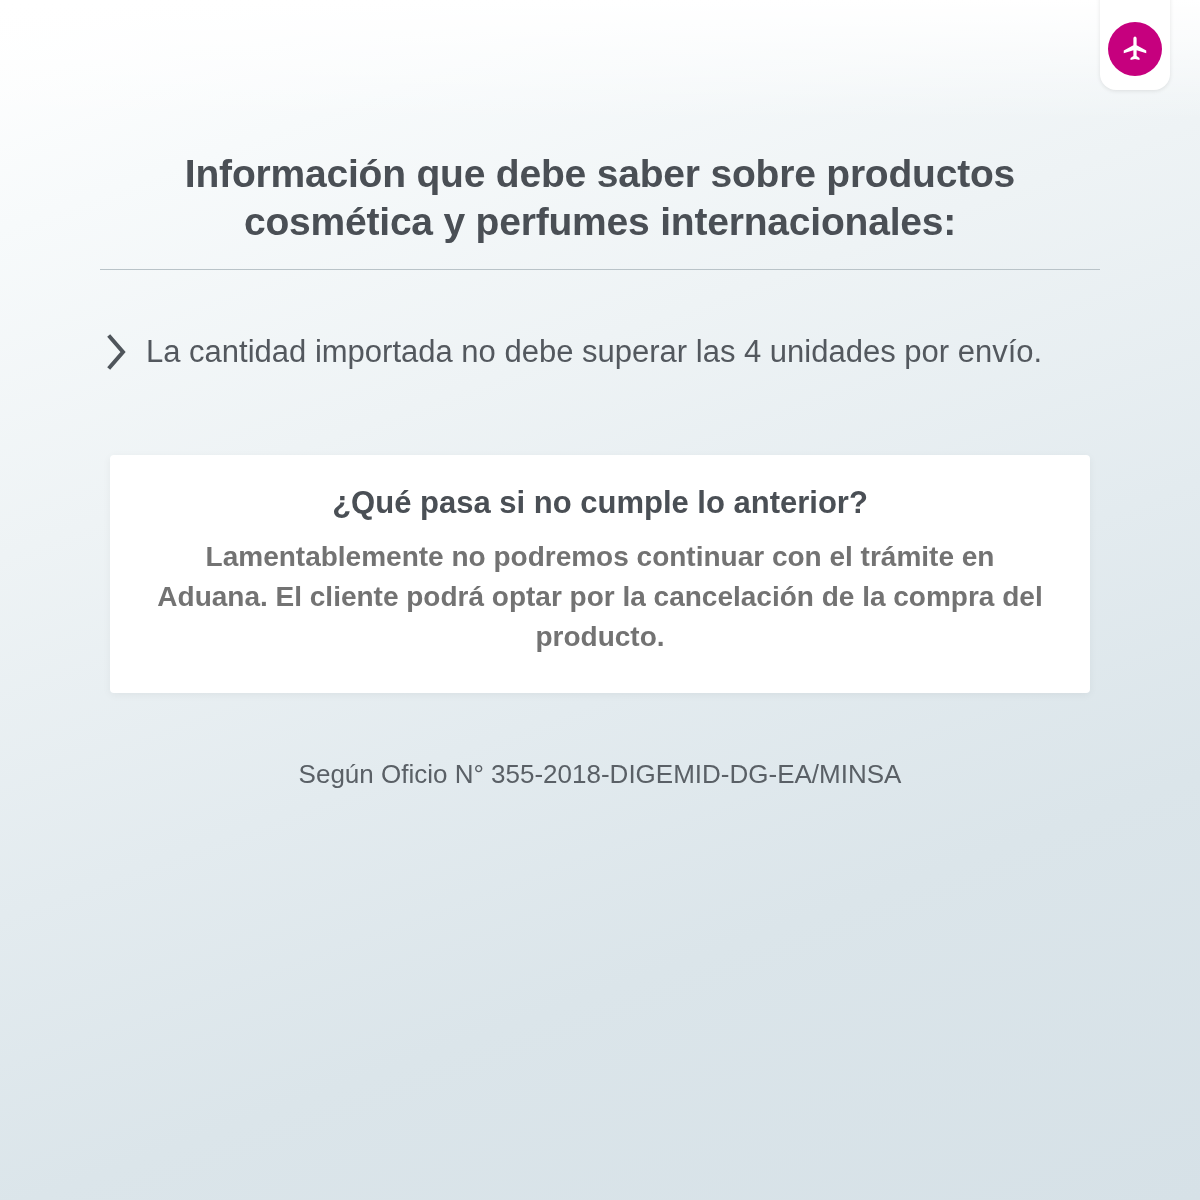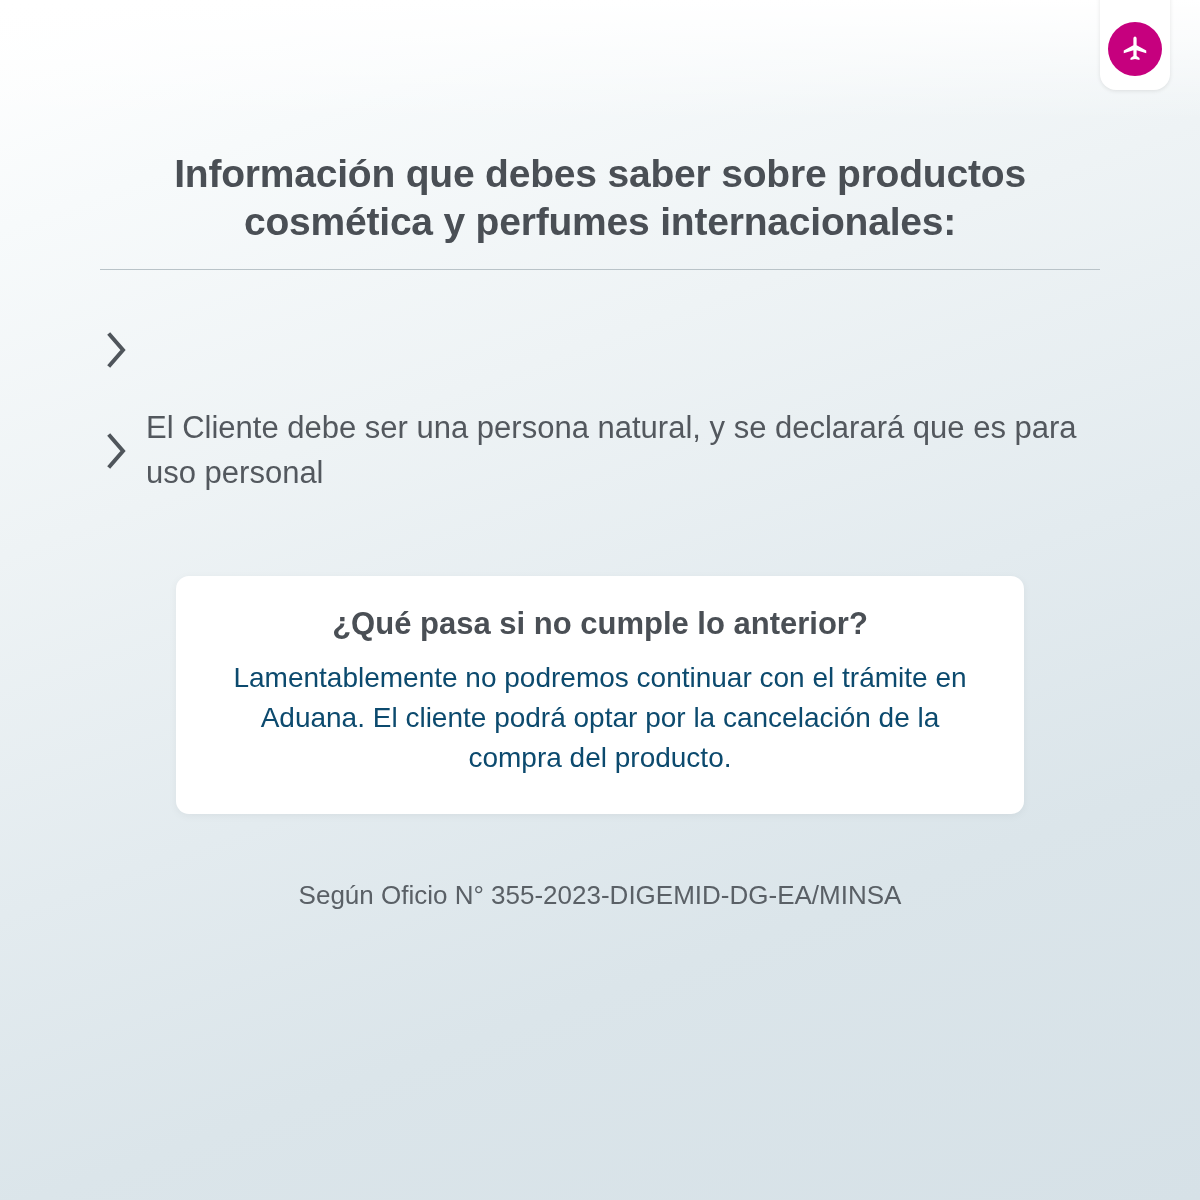--- a/index.html
+++ b/index.html
@@ -117,40 +117,40 @@
     font-size: 31px;
     line-height: 1.45;
     color: #53585e;
     font-weight: 400;
     max-width: 960px;
   }
 
   .panel {
     margin: 0 auto;
     margin-top: 80px;
-    width: 848px;
+    width: 980px;
     background: #ffffff;
-    border-radius: 13px;
+    border-radius: 4px;
     padding: 30px 40px 36px 40px;
     box-sizing: border-box;
     box-shadow: 0 2px 8px rgba(0,0,0,0.05);
     text-align: center;
   }
   .panel-title {
     margin: 0 0 16px 0;
     font-size: 31px;
     font-weight: 700;
     color: #4a4f55;
   }
   .panel-body {
     margin: 0;
     font-size: 28px;
     line-height: 1.43;
-    color: #0c4a6e;
-    font-weight: 400;
+    color: #737373;
+    font-weight: 700;
   }
 
   .footnote {
     margin-top: 66px;
     text-align: center;
     font-size: 26px;
     color: #5a6066;
     font-weight: 400;
   }
 </style>
@@ -165,49 +165,42 @@
         <svg width="30" height="30" viewBox="0 0 24 24" fill="#ffffff" aria-hidden="true">
           <path d="M12 2c-.8 0-1.3.8-1.3 1.8v5.1L3 13.2v2.1l7.7-2.3v4.6l-2.3 1.6v1.6L12 20l3.6.8v-1.6l-2.3-1.6v-4.6l7.7 2.3v-2.1l-7.7-4.3V3.8C13.3 2.8 12.8 2 12 2z"></path>
         </svg>
       </span>
     </div>
   </div>
 
   <div class="content">
 
     <h1 class="title">
-      <span class="line">Información que debes saber sobre productos</span>
+      <span class="line">Información que debe saber sobre productos</span>
       <span class="line">cosmética y perfumes internacionales:</span>
     </h1>
 
     <div class="divider"></div>
 
     <ul class="bullets">
 
       <li class="bullet">
         <span class="chev">
           <svg width="22" height="40" viewBox="0 0 22 40" fill="none" aria-hidden="true">
             <path d="M4 5 L17 20 L4 35" stroke="#4f555b" stroke-width="4" stroke-linecap="square" stroke-linejoin="miter"></path>
           </svg>
         </span>
+        <span class="bullet-text">La cantidad importada no debe superar las 4 unidades por envío.</span>
       </li>
 
 
-      <li class="bullet">
-        <span class="chev">
-          <svg width="22" height="40" viewBox="0 0 22 40" fill="none" aria-hidden="true">
-            <path d="M4 5 L17 20 L4 35" stroke="#4f555b" stroke-width="4" stroke-linecap="square" stroke-linejoin="miter"></path>
-          </svg>
-        </span>
-        <span class="bullet-text">El Cliente debe ser una persona natural, y se declarará que es para uso personal</span>
-      </li>
 
     </ul>
 
     <div class="panel">
       <p class="panel-title">¿Qué pasa si no cumple lo anterior?</p>
       <p class="panel-body">Lamentablemente no podremos continuar con el trámite en Aduana. El cliente podrá optar por la cancelación de la compra del producto.</p>
     </div>
 
-    <div class="footnote">Según Oficio N° 355-2023-DIGEMID-DG-EA/MINSA</div>
+    <div class="footnote">Según Oficio N° 355-2018-DIGEMID-DG-EA/MINSA</div>
 
   </div>
 </div>
 
 </body></html>

